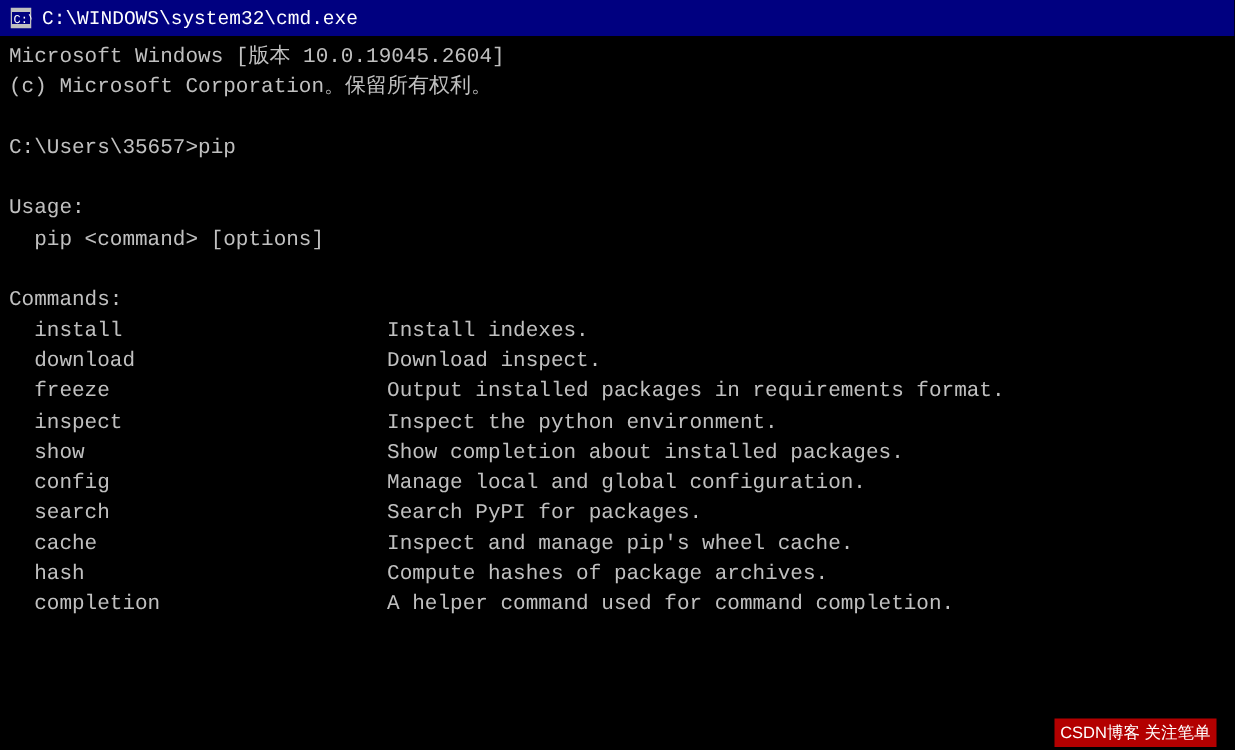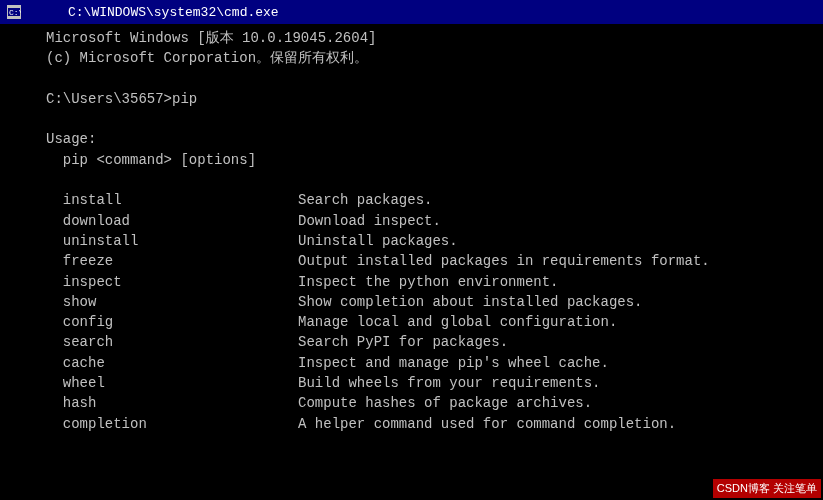--- a/index.html
+++ b/index.html
@@ -33,43 +33,41 @@
       height: 16px;
       display: flex;
       align-items: center;
       justify-content: center;
       font-size: 12px;
     }
 
     .title-bar-text {
       font-family: 'Courier New', Courier, monospace;
       font-size: 13px;
-      margin-left: 40px;
     }
 
     .terminal {
       background: #000000;
       color: #c0c0c0;
       padding: 4px 6px;
       height: calc(500px - 24px);
       overflow: hidden;
       font-family: 'Courier New', Courier, monospace;
       font-size: 14px;
       line-height: 1.45;
     }
 
     .line {
       white-space: pre;
-      margin-left: 40px;
     }
 
     .watermark {
       position: absolute;
       bottom: 2px;
-      right: 2px;
+      right: 12px;
       background: rgba(255,0,0,0.7);
       color: white;
       font-size: 11px;
       padding: 2px 4px;
       font-family: Arial, sans-serif;
       text-align: right;
     }
   </style>
 </head>
 <body>
@@ -87,29 +85,28 @@
 
 <div class="terminal" id="terminal-output">
 <div class="line">Microsoft Windows [版本 10.0.19045.2604]</div>
     <div class="line">(c) Microsoft Corporation。保留所有权利。</div>
     <div class="line"> </div>
     <div class="line">C:\Users\35657&gt;pip</div>
     <div class="line"> </div>
     <div class="line">Usage:</div>
     <div class="line">  pip &lt;command&gt; [options]</div>
     <div class="line"> </div>
-    <div class="line">  install                     Search packages.</div>
+    <div class="line">Commands:</div>
+    <div class="line">  install                     Install indexes.</div>
     <div class="line">  download                    Download inspect.</div>
-    <div class="line">  uninstall                   Uninstall packages.</div>
     <div class="line">  freeze                      Output installed packages in requirements format.</div>
     <div class="line">  inspect                     Inspect the python environment.</div>
     <div class="line">  show                        Show completion about installed packages.</div>
     <div class="line">  config                      Manage local and global configuration.</div>
     <div class="line">  search                      Search PyPI for packages.</div>
     <div class="line">  cache                       Inspect and manage pip's wheel cache.</div>
-    <div class="line">  wheel                       Build wheels from your requirements.</div>
     <div class="line">  hash                        Compute hashes of package archives.</div>
     <div class="line">  completion                  A helper command used for command completion.</div>
   </div>
 
 <div class="watermark">
   <span>CSDN博客 关注笔单</span>
 </div>
 
 </body></html>

